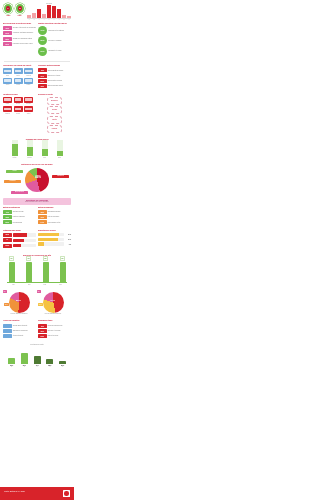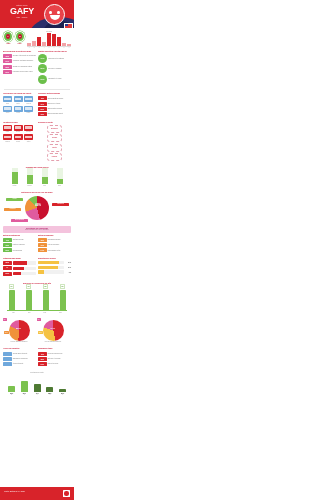--- a/index.html
+++ b/index.html
@@ -118,35 +118,20 @@
   .ftr{position:absolute;left:0;bottom:0;width:74px;height:13px;background:#d8232a;}
   .ftr .ft{position:absolute;left:4px;top:4px;font-size:1.6px;color:#fff;letter-spacing:.03px;}
   .ftr .logo{position:absolute;right:4px;top:3px;width:7px;height:7px;background:#fff;border-radius:.6px;}
   .ftr .logo:after{content:"";position:absolute;left:1.4px;top:1.4px;width:4.2px;height:4.2px;background:#d8232a;border-radius:50%;}
 </style>
 </head>
 <body>
 
 <div class="poster">
 
-  <div class="hdr">
-    <div class="eyebrow">Estudio anual</div>
-    <div class="gafy">GAFY</div>
-    <div class="tag">2023 · Informe</div>
-    <div class="blob"></div>
-    <div class="blob2"></div>
-    <div class="face">
-      <i class="eye l"></i>
-        <i class="eye r"></i>
-        <i class="mouth"></i>
-    </div>
-    <div class="flag">
-        <i></i>
-      </div>
-  </div>
 
   <div class="row2">
     <div class="gcol">
       <div class="gcirc-wrap">
         <div class="gcirc">
             <i class="f"></i>
           <b>7</b>
           </div>
         <div class="gcirc">
             <i class="f"></i>

